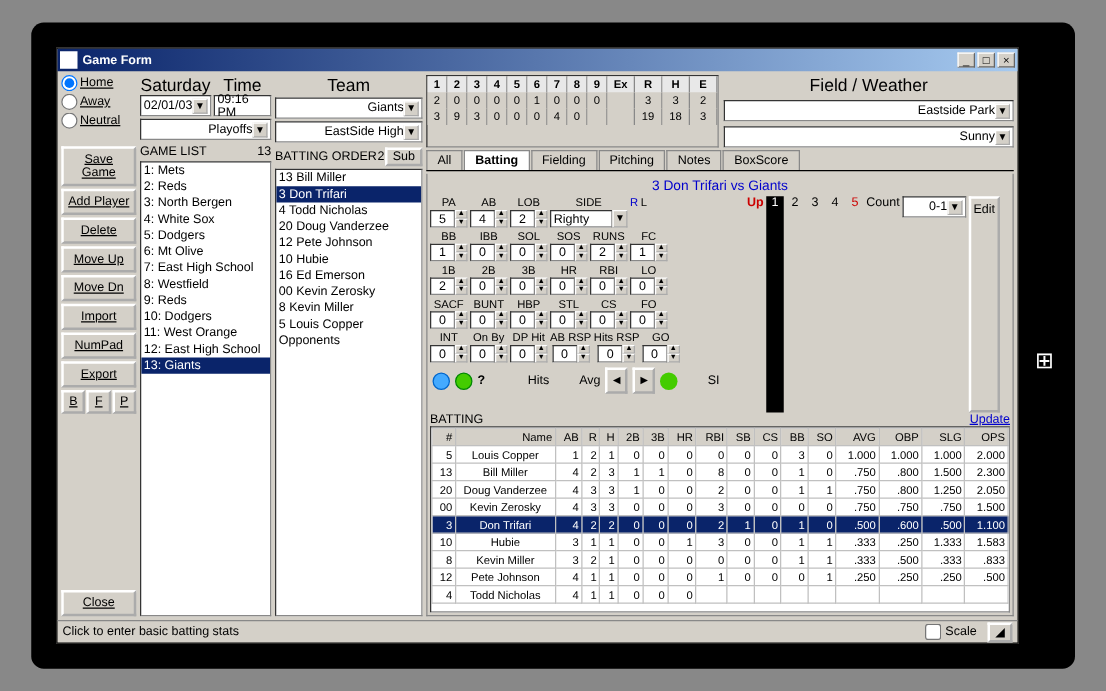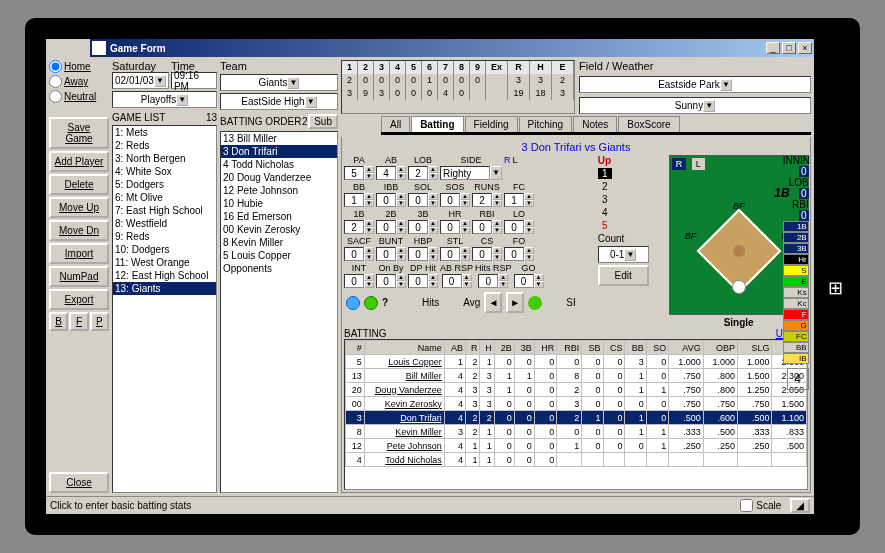--- a/index.html
+++ b/index.html
@@ -2,60 +2,60 @@
 <html><head>
 <meta charset="utf-8">
 <style>
 * { box-sizing: border-box; margin: 0; padding: 0; font-family: Tahoma, Arial, sans-serif; font-size: 10px; }
 body { background: #888; width: 885px; height: 553px; position: relative; }
 
 .tablet { position: absolute; left: 25px; top: 18px; width: 835px; height: 517px; background: #000; border-radius: 10px; padding: 20px 45px 20px 20px; }
 .win-btn { position: absolute; right: 12px; top: 50%; width: 20px; height: 20px; color: #fff; font-size: 18px; }
 
 .window { width: 100%; height: 100%; background: #d4d0c8; border: 1px solid #000; display: flex; flex-direction: column; }
-.titlebar { background: linear-gradient(to right, #0a246a, #a6caf0); color: #fff; height: 18px; display: flex; align-items: center; padding: 0 2px; margin-left: 44px; }
+.titlebar { background: linear-gradient(to right, #0a246a, #a6caf0); color: #fff; height: 18px; display: flex; align-items: center; padding: 0 2px; }
 .titlebar .ticon { width: 14px; height: 14px; background: #fff; margin-right: 4px; }
 .titlebar .ttext { font-weight: bold; flex: 1; }
 .titlebar .wbtn { width: 14px; height: 12px; background: #d4d0c8; border: 1px solid #fff; border-right-color: #666; border-bottom-color: #666; margin-left: 2px; text-align: center; line-height: 10px; font-size: 9px; color: #000; cursor: pointer; }
 
 .content { flex: 1; display: flex; padding: 3px; gap: 3px; overflow: hidden; }
 
 .leftcol { width: 60px; display: flex; flex-direction: column; gap: 2px; text-decoration: underline; }
 .leftcol .radio-row { display: flex; align-items: center; gap: 2px; }
 .leftcol input[type=radio] { margin: 0; }
 .btn { background: #d4d0c8; border: 2px outset #fff; padding: 3px 2px; text-align: center; cursor: pointer; font-size: 10px; }
 .close-btn { margin-top: auto; }
 .small-btns { display: flex; gap: 1px; }
 .small-btns .btn { flex: 1; padding: 2px 0; }
 
 .col2 { width: 105px; display: flex; flex-direction: column; gap: 2px; }
-.field-label { font-size: 11px; }
+.field-label { font-size: 14px; text-align: center; }
 .combo, .txtbox { background: #fff; border: 1px inset #888; padding: 1px 2px; height: 17px; display: flex; align-items: center; }
-.combo { justify-content: center; }
+.combo { justify-content: flex-end; }
 .combo .arrow { width: 12px; height: 12px; background: #d4d0c8; border: 1px outset #fff; text-align: center; line-height: 10px; font-size: 8px; }
 .date-time-row { display: flex; gap: 2px; }
 .date-time-row > div { flex: 1; }
 .list-header { display: flex; justify-content: space-between; align-items: center; font-size: 10px; margin-top: 2px; }
 .listbox { background: #fff; border: 1px inset #888; flex: 1; overflow-y: auto; }
 .listbox div { padding: 1px 2px; white-space: nowrap; cursor: pointer; }
 .listbox .sel { background: #0a246a; color: #fff; }
 
 .col3 { width: 118px; display: flex; flex-direction: column; gap: 2px; }
 
 .maincol { flex: 1; display: flex; flex-direction: column; gap: 2px; min-width: 0; }
 
 .scorebar { display: flex; gap: 4px; }
 .innings { display: flex; border: 1px inset #888; }
 .inning-col { display: flex; flex-direction: column; }
 .inning-col div { width: 16px; height: 13px; text-align: center; border-right: 1px solid #888; font-size: 9px; line-height: 13px; background: #d4d0c8; }
 .inning-col .h { background: #e8e8e8; font-weight: bold; }
 .inning-col .w { width: 22px; }
 .field-weather { display: flex; flex-direction: column; gap: 4px; flex: 1; }
 
-.tabs { display: flex; border-bottom: 3px solid #000000; margin-left: 40px; }
+.tabs { display: flex; border-bottom: 1px solid #000000; }
 .tab { padding: 2px 8px; border: 1px solid #888; border-bottom: none; margin-right: 1px; background: #d4d0c8; cursor: pointer; }
 .tab.active { background: #fff; font-weight: bold; }
 
 .tabpanel { flex: 1; background: #d4d0c8; border: 1px solid #888; border-top: none; display: flex; flex-direction: column; padding: 2px; overflow: hidden; }
 
 .matchup { color: #0000cc; text-align: center; font-size: 11px; padding: 2px; }
 
 .stats-field { display: flex; gap: 20px; }
 .stats-area { flex: 1; display: flex; flex-direction: column; gap: 2px; }
 
@@ -79,21 +79,21 @@
 .icon-row { display: flex; align-items: center; gap: 4px; padding: 2px; }
 .ico { width: 14px; height: 14px; border-radius: 50%; display: inline-block; }
 
 .batting-section { flex: 1; display: flex; flex-direction: column; min-height: 0; }
 .batting-header { display: flex; justify-content: space-between; }
 .batting-header .upd { color: #0000cc; text-decoration: underline; cursor: pointer; }
 .bat-table { flex: 1; overflow: auto; border: 1px inset #888; background: #fff; }
 table { border-collapse: collapse; width: 100%; }
 th, td { border: 1px solid #c0c0c0; padding: 0 2px; font-size: 9px; text-align: right; background: #fff; height: 14px; white-space: nowrap; }
 th { background: #d4d0c8; font-weight: normal; }
-td.name { text-align: right; text-decoration: underline; }
+td.name { text-align: center; }
 tr.sel td { background: #0a246a; color: #fff; }
 
 .statusbar { height: 18px; border-top: 1px solid #888; display: flex; align-items: center; padding: 0 4px; font-size: 10px; }
 .statusbar .right { margin-left: auto; display: flex; align-items: center; gap: 3px; }
 </style>
 </head>
 <body>
 
 <div class="tablet">
   <div class="win-btn">⊞</div>
@@ -607,21 +607,21 @@
                 <b>?</b>
                 <span style="margin-left:30px">Hits</span>
                 <span style="margin-left:20px">Avg</span>
                 <span style="margin-left:auto" class="btn">◄</span>
                 <span class="btn">►</span>
                 <span class="ico" style="background:#4c0"></span>
                 <span style="margin-left:20px">SI</span>
               </div>
             </div>
 
-            <div style="display:flex;flex-direction:column;gap:2px">
+            <div style="display:flex;gap:2px">
               <div style="color:#c00;font-weight:bold">Up</div>
               <div style="background:#000;color:#fff;width:14px;text-align:center">1</div>
               <div style="width:14px;text-align:center">2</div>
               <div style="width:14px;text-align:center">3</div>
               <div style="width:14px;text-align:center">4</div>
               <div style="color:#c00;width:14px;text-align:center">5</div>
               <div>Count</div>
               <div class="combo" style="width:51px">
                   <span>0-1</span>
                   <span class="arrow">▼</span>
@@ -784,20 +784,39 @@
                       <td>1</td>
                       <td>0</td>
                       <td>1</td>
                       <td>0</td>
                       <td>.500</td>
                       <td>.600</td>
                       <td>.500</td>
                       <td>1.100</td>
                     </tr>
                     <tr>
+                      <td>10</td>
+                      <td class="name">Hubie</td>
+                      <td>3</td>
+                      <td>1</td>
+                      <td>1</td>
+                      <td>0</td>
+                      <td>0</td>
+                      <td>1</td>
+                      <td>3</td>
+                      <td>0</td>
+                      <td>0</td>
+                      <td>1</td>
+                      <td>1</td>
+                      <td>.333</td>
+                      <td>.250</td>
+                      <td>1.333</td>
+                      <td>1.583</td>
+                    </tr>
+                    <tr>
                       <td>8</td>
                       <td class="name">Kevin Miller</td>
                       <td>3</td>
                       <td>2</td>
                       <td>1</td>
                       <td>0</td>
                       <td>0</td>
                       <td>0</td>
                       <td>0</td>
                       <td>0</td>

